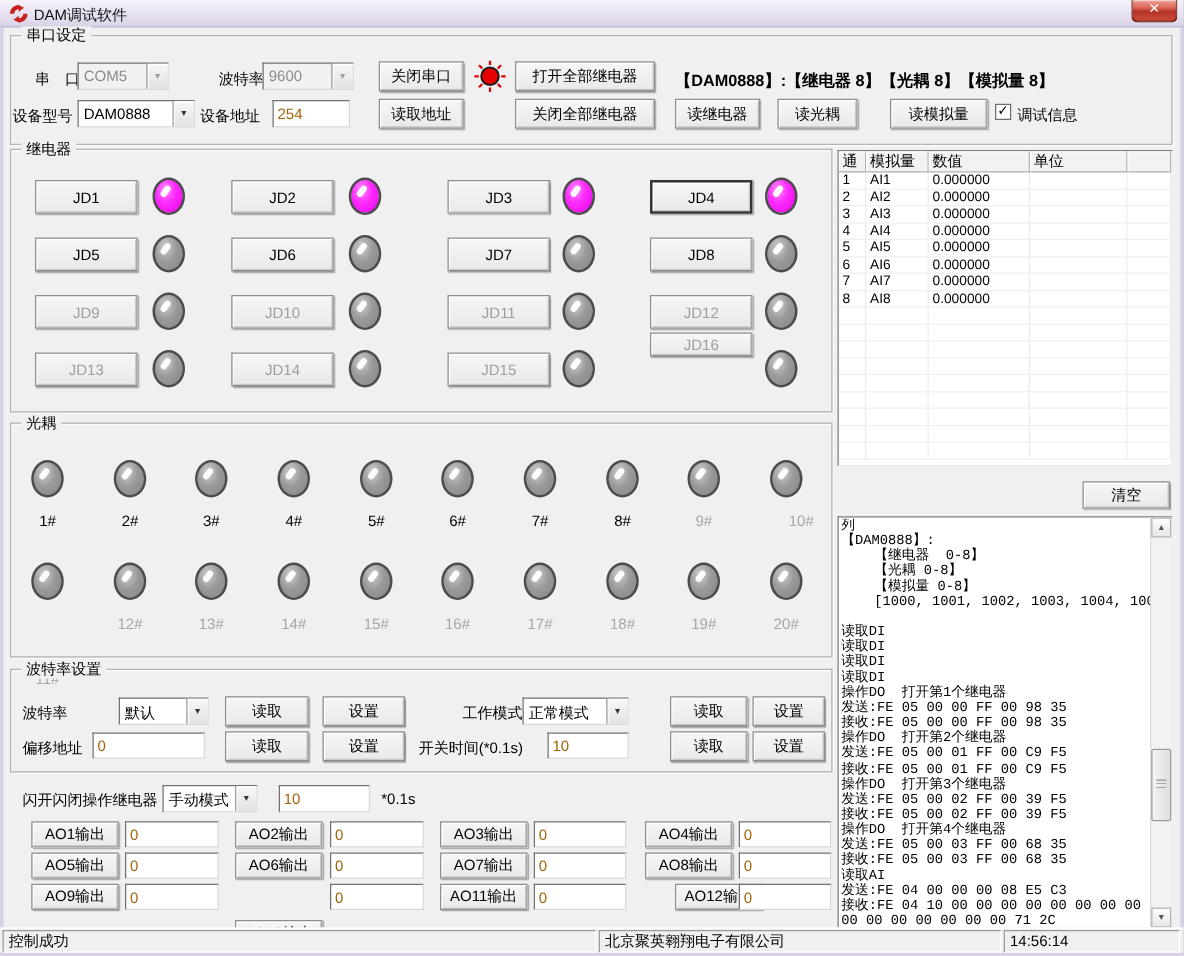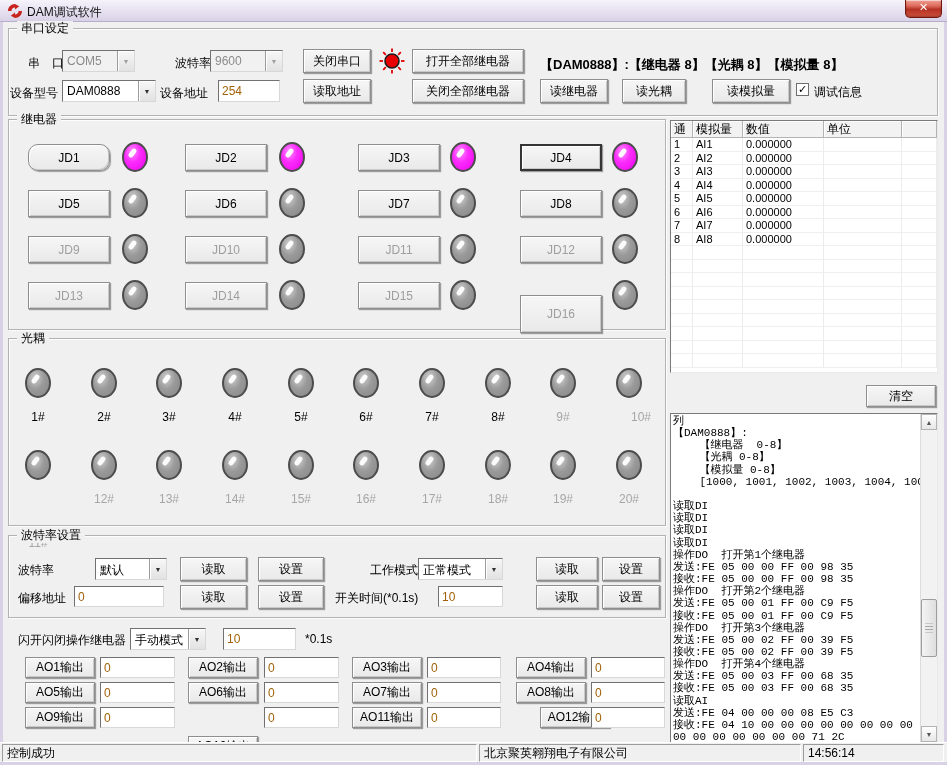--- a/index.html
+++ b/index.html
@@ -137,21 +137,21 @@
   <button class="btn" style="left:412px;top:79px;width:112px;height:24px;">关闭全部继电器</button>
   <button class="btn" style="left:540px;top:79px;width:68px;height:24px;">读继电器</button>
   <button class="btn" style="left:622px;top:79px;width:64px;height:24px;">读光耦</button>
   <button class="btn" style="left:712px;top:79px;width:78px;height:24px;">读模拟量</button>
   <div class="checkbox" style="left:796px;top:83px;">✓</div>
   <span class="lbl" style="left:814px;top:84px;">调试信息</span>
 
   <div class="groupbox" style="left:8px;top:119px;width:658px;height:211px;">
     <span class="gb-label">继电器</span>
   </div>
-  <button class="btn" style="left:28px;top:144px;width:82px;height:27px;border-radius:10px;">JD1</button>
+  <button class="btn" style="left:28px;top:144px;width:82px;height:27px;">JD1</button>
   <span class="led on" style="left:122px;top:142px;"></span>
   <button class="btn" style="left:185px;top:144px;width:82px;height:27px;">JD2</button>
   <span class="led on" style="left:279px;top:142px;"></span>
   <button class="btn" style="left:358px;top:144px;width:82px;height:27px;">JD3</button>
   <span class="led on" style="left:450px;top:142px;"></span>
   <button class="btn focused" style="left:520px;top:144px;width:82px;height:27px;">JD4</button>
   <span class="led on" style="left:612px;top:142px;"></span>
 
   <button class="btn" style="left:28px;top:190px;width:82px;height:27px;">JD5</button>
   <span class="led off" style="left:122px;top:188px;"></span>
@@ -170,21 +170,21 @@
   <span class="led off" style="left:450px;top:234px;"></span>
   <button class="btn disabled" style="left:520px;top:236px;width:82px;height:27px;">JD12</button>
   <span class="led off" style="left:612px;top:234px;"></span>
 
   <button class="btn disabled" style="left:28px;top:282px;width:82px;height:27px;">JD13</button>
   <span class="led off" style="left:122px;top:280px;"></span>
   <button class="btn disabled" style="left:185px;top:282px;width:82px;height:27px;">JD14</button>
   <span class="led off" style="left:279px;top:280px;"></span>
   <button class="btn disabled" style="left:358px;top:282px;width:82px;height:27px;">JD15</button>
   <span class="led off" style="left:450px;top:280px;"></span>
-  <button class="btn disabled" style="left:520px;top:295px;width:82px;height:38px;">JD16</button>
+  <button class="btn disabled" style="left:520px;top:266px;width:82px;height:19px;">JD16</button>
   <span class="led off" style="left:612px;top:280px;"></span>
 
   <div class="groupbox" style="left:8px;top:338px;width:658px;height:188px;">
     <span class="gb-label">光耦</span>
   </div>
   <span class="led off" style="left:25px;top:368px;"></span>
     <span class="lbl" style="left:16px;top:410px;width:44px;text-align:center;">1#</span>
   <span class="led off" style="left:91px;top:368px;"></span>
     <span class="lbl" style="left:82px;top:410px;width:44px;text-align:center;">2#</span>
   <span class="led off" style="left:156px;top:368px;"></span>

